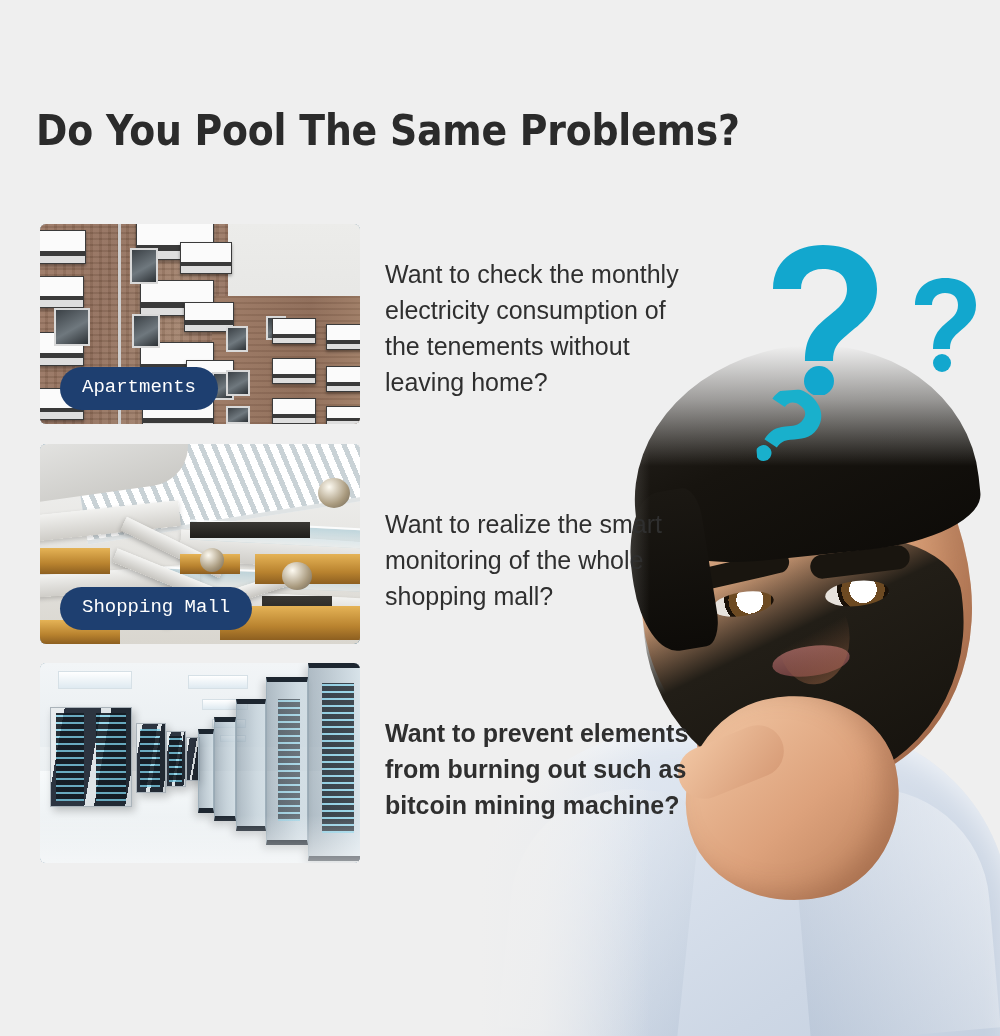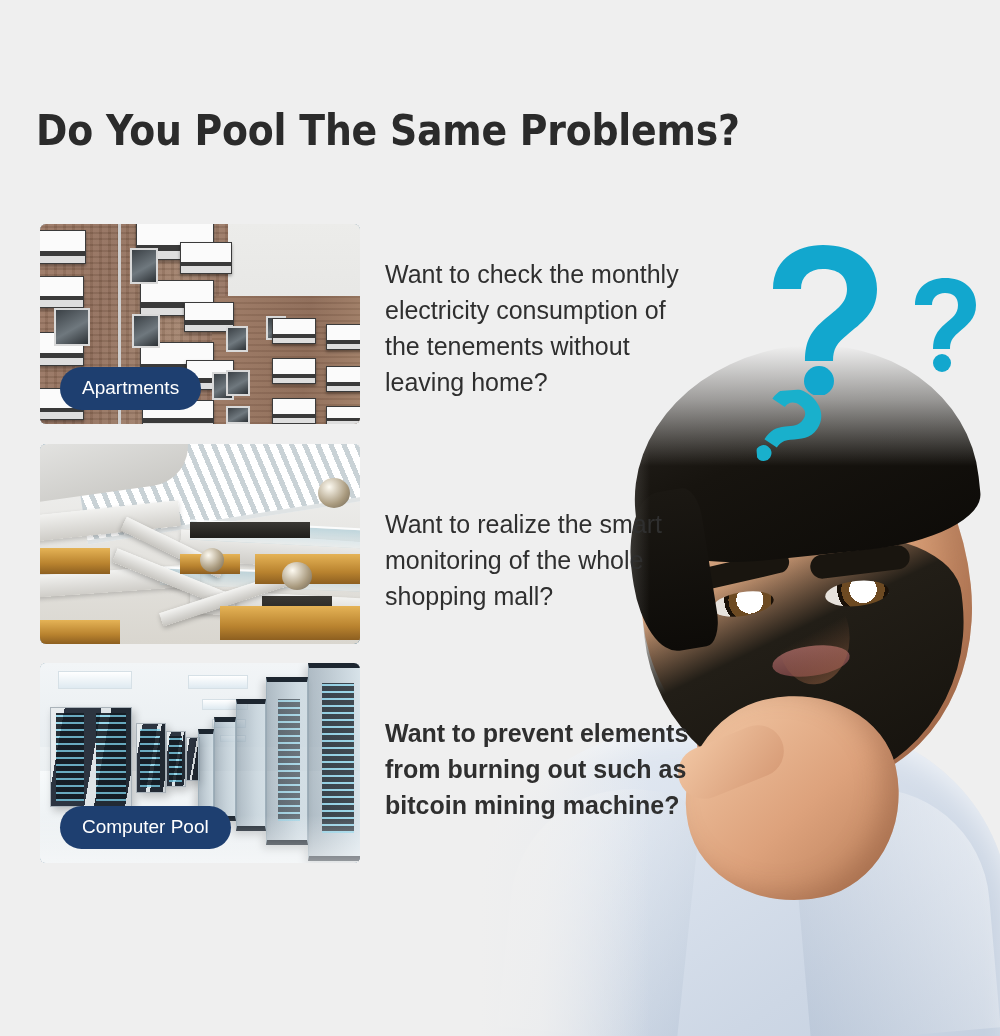--- a/index.html
+++ b/index.html
@@ -41,20 +41,21 @@
   .row-3 { top:663px; }
 
   .thumb {
     position:absolute;
     left:0; top:0;
     width:320px;
     height:200px;
     border-radius:6px;
     overflow:hidden;
     background:#0c4a6e;
+    font-family:Liberation Mono, monospace;
   }
   .thumb-art { position:absolute; inset:0; }
 
   .badge {
     position:absolute;
     left:20px;
     bottom:14px;
     background:#1e3f70;
     color:#ffffff;
     font-size:19px;
@@ -402,20 +403,21 @@
         <div class="mall-shop" style="left:140px;top:110px; width:60px;  height:20px;"></div>
         <div class="mall-shop" style="right:0;  top:110px; width:105px; height:30px;"></div>
         <div class="mall-shop" style="left:180px;top:162px; width:145px;height:34px;"></div>
         <div class="mall-shop" style="left:0;   top:176px; width:80px; height:24px;"></div>
 
         <div class="mall-orb" style="right:10px; top:34px;  width:32px; height:30px;"></div>
         <div class="mall-orb" style="right:48px; top:118px; width:30px; height:28px;"></div>
         <div class="mall-orb" style="left:160px; top:104px; width:24px; height:24px;"></div>
       </div>
 
+      <div class="badge">Shopping Mall</div>
     </div>
 
     <div class="row-text">Want to realize the smart
 monitoring  of the whole
 shopping mall?</div>
   </div>
 
   <div class="row row-3">
 
     <div class="thumb">
@@ -447,21 +449,20 @@
         <div class="srv-rackR" style="right:52px; top:14px; width:42px; height:168px;"></div>
         <div class="srv-leds" style="right:60px; top:36px; width:22px; height:122px; opacity:.6;"></div>
 
         <div class="srv-rackR" style="right:94px; top:36px; width:30px; height:132px;"></div>
         <div class="srv-rackR" style="right:124px;top:54px; width:22px; height:104px;"></div>
         <div class="srv-rackR" style="right:146px;top:66px; width:16px; height:84px;"></div>
 
         <div class="srv-refl"></div>
       </div>
 
-      <div class="badge">Computer Pool</div>
     </div>
 
     <div class="row-text">Want to prevent elements
 from burning out such as
 bitcoin mining machine?</div>
   </div>
 
 </div>
 
 <div class="person">

